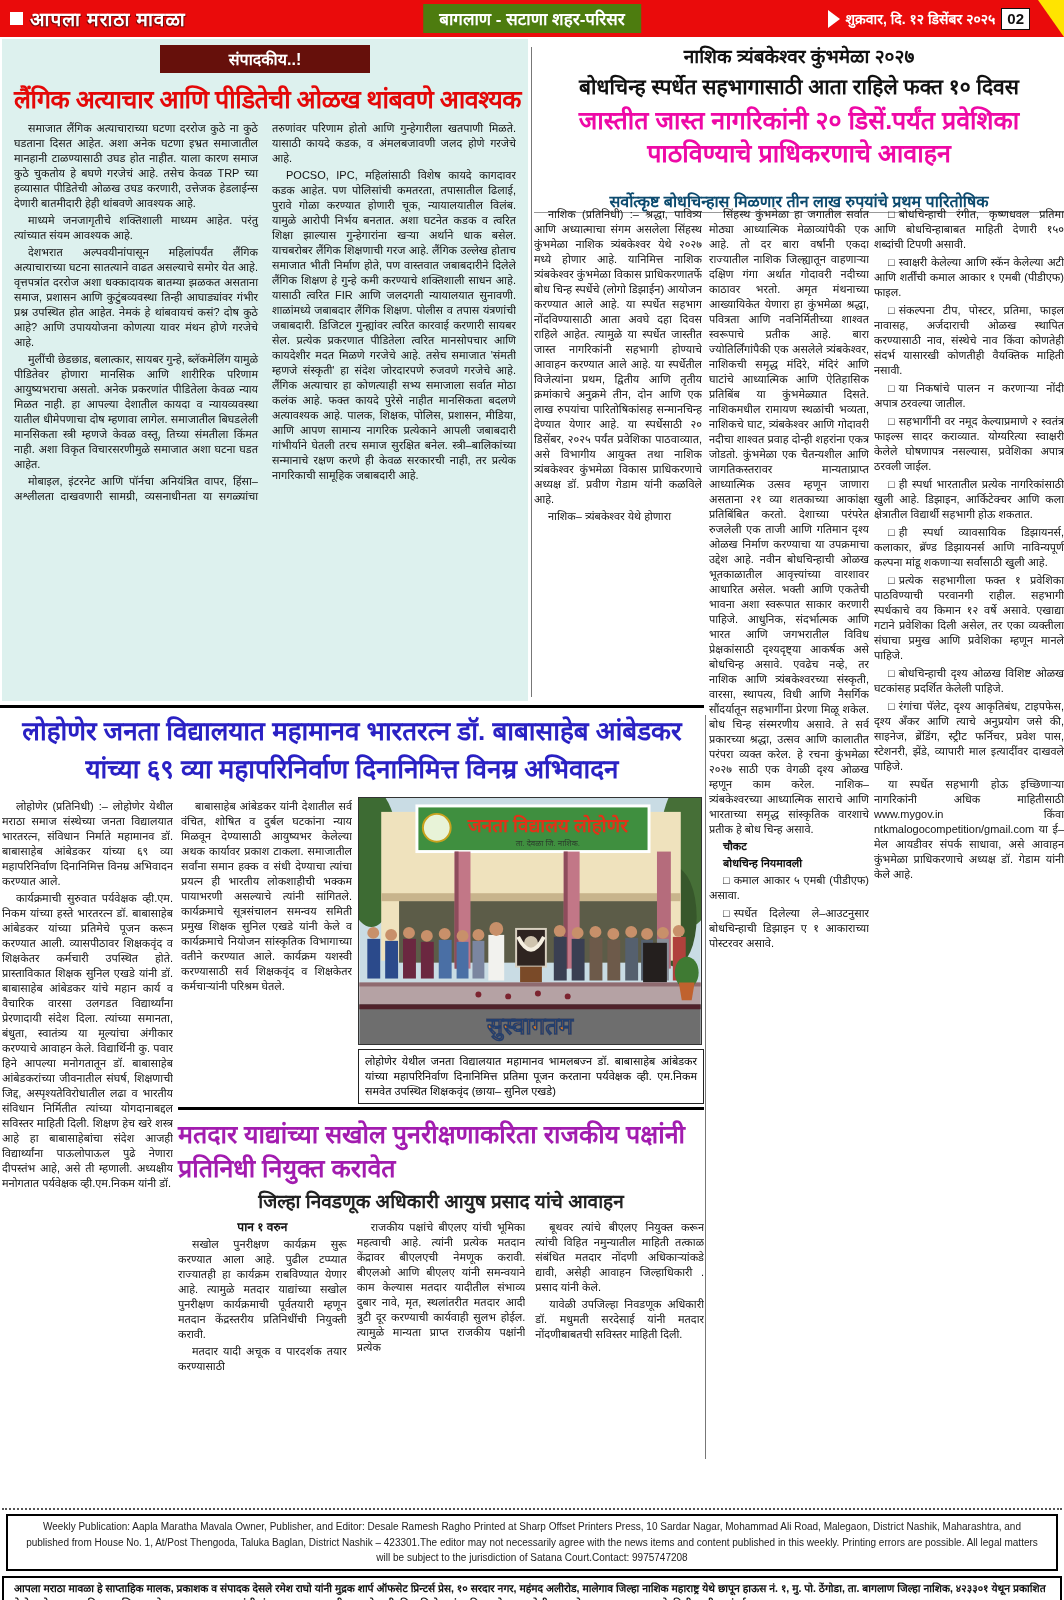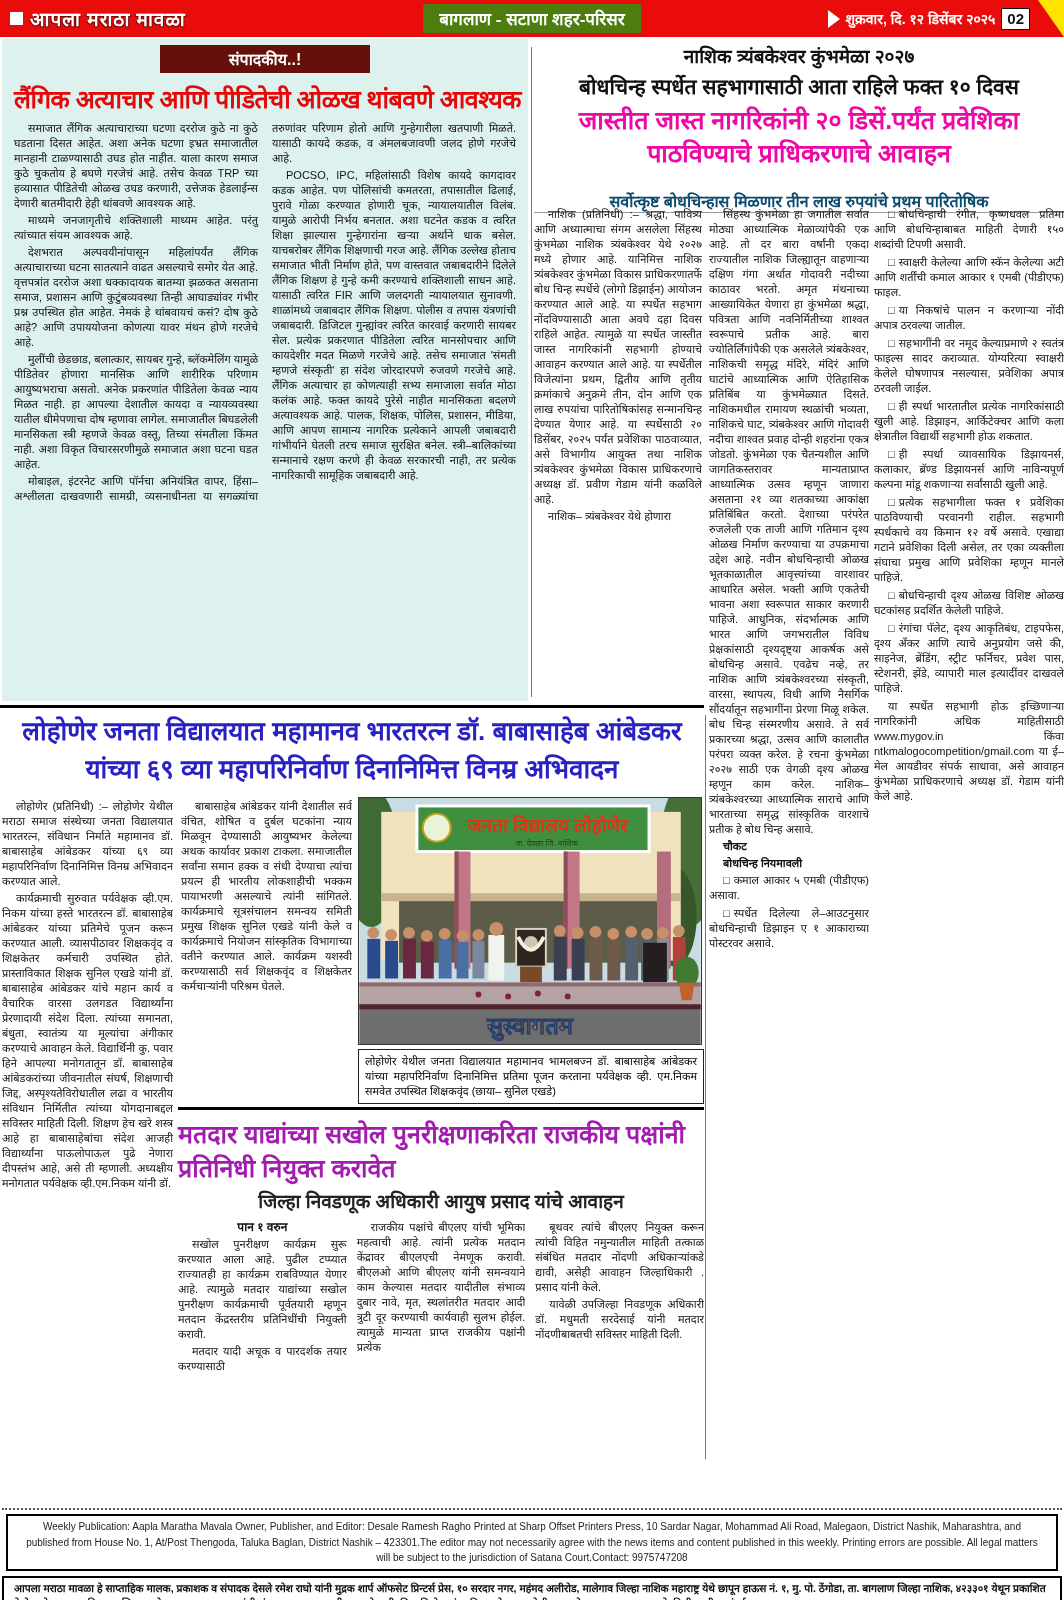--- a/index.html
+++ b/index.html
@@ -131,20 +131,21 @@
       <p class="boxtitle">बोधचिन्ह नियमावली</p>
       <div>
           <p class="rule"><span class="cbx">□</span><span>कमाल आकार ५ एमबी (पीडीएफ) असावा.</span></p>
           <p class="rule"><span class="cbx">□</span><span>स्पर्धेत दिलेल्या ले–आउटनुसार बोधचिन्हाची डिझाइन ए १ आकाराच्या पोस्टरवर असावे.</span></p>
         </div>
     </div>
     <div class="kcol kcol3 body-text">
       <div>
           <p class="rule"><span class="cbx">□</span><span>बोधचिन्हाची रंगीत, कृष्णधवल प्रतिमा आणि बोधचिन्हाबाबत माहिती देणारी १५० शब्दांची टिपणी असावी.</span></p>
           <p class="rule"><span class="cbx">□</span><span>स्वाक्षरी केलेल्या आणि स्कॅन केलेल्या अटी आणि शर्तींची कमाल आकार १ एमबी (पीडीएफ) फाइल.</span></p>
+          <p class="rule"><span class="cbx">□</span><span>संकल्पना टीप, पोस्टर, प्रतिमा, फाइल नावासह, अर्जदाराची ओळख स्थापित करण्यासाठी नाव, संस्थेचे नाव किंवा कोणतेही संदर्भ यासारखी कोणतीही वैयक्तिक माहिती नसावी.</span></p>
           <p class="rule"><span class="cbx">□</span><span>या निकषांचे पालन न करणाऱ्या नोंदी अपात्र ठरवल्या जातील.</span></p>
           <p class="rule"><span class="cbx">□</span><span>सहभागींनी वर नमूद केल्याप्रमाणे २ स्वतंत्र फाइल्स सादर कराव्यात. योग्यरित्या स्वाक्षरी केलेले घोषणापत्र नसल्यास, प्रवेशिका अपात्र ठरवली जाईल.</span></p>
           <p class="rule"><span class="cbx">□</span><span>ही स्पर्धा भारतातील प्रत्येक नागरिकांसाठी खुली आहे. डिझाइन, आर्किटेक्चर आणि कला क्षेत्रातील विद्यार्थी सहभागी होऊ शकतात.</span></p>
           <p class="rule"><span class="cbx">□</span><span>ही स्पर्धा व्यावसायिक डिझायनर्स, कलाकार, ब्रॅण्ड डिझायनर्स आणि नाविन्यपूर्ण कल्पना मांडू शकणाऱ्या सर्वांसाठी खुली आहे.</span></p>
           <p class="rule"><span class="cbx">□</span><span>प्रत्येक सहभागीला फक्त १ प्रवेशिका पाठविण्याची परवानगी राहील. सहभागी स्पर्धकाचे वय किमान १२ वर्षे असावे. एखाद्या गटाने प्रवेशिका दिली असेल, तर एका व्यक्तीला संघाचा प्रमुख आणि प्रवेशिका म्हणून मानले पाहिजे.</span></p>
           <p class="rule"><span class="cbx">□</span><span>बोधचिन्हाची दृश्य ओळख विशिष्ट ओळख घटकांसह प्रदर्शित केलेली पाहिजे.</span></p>
           <p class="rule"><span class="cbx">□</span><span>रंगांचा पॅलेट, दृश्य आकृतिबंध, टाइपफेस, दृश्य अँकर आणि त्याचे अनुप्रयोग जसे की, साइनेज, ब्रेंडिंग, स्ट्रीट फर्निचर, प्रवेश पास, स्टेशनरी, झेंडे, व्यापारी माल इत्यादींवर दाखवले पाहिजे.</span></p>
         </div>
       <div>
           <p class="para">या स्पर्धेत सहभागी होऊ इच्छिणाऱ्या नागरिकांनी अधिक माहितीसाठी www.mygov.in किंवा ntkmalogocompetition/gmail.com या ई–मेल आयडीवर संपर्क साधावा, असे आवाहन कुंभमेळा प्राधिकरणाचे अध्यक्ष डॉ. गेडाम यांनी केले आहे.</p>

